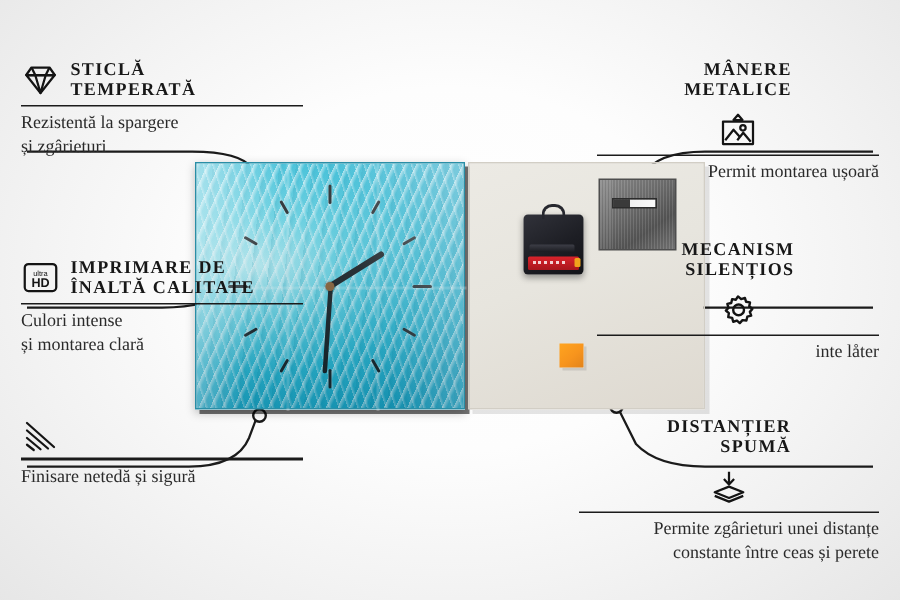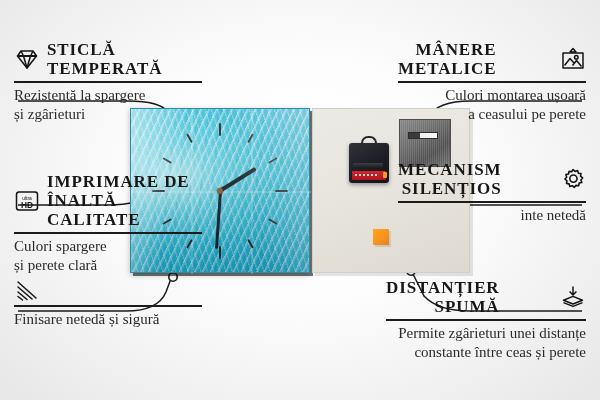--- a/index.html
+++ b/index.html
@@ -84,30 +84,30 @@
   .foam {
     position:absolute; left:60px; top:120px; width:16px; height:16px;
     background:linear-gradient(140deg,#ffa41f 0%,#f7941d 55%,#e2831a 100%);
     box-shadow:2px 2px 0 rgba(0,0,0,.10);
   }
 
   
   .feature { position:absolute; width:200px; }
   .feature .head { display:flex; align-items:center; gap:7px; }
   .feature .titles {
-    font-weight:bold; font-size:17px; letter-spacing:.9px; color:#171717;
+    font-weight:bold; font-size:12px; letter-spacing:.9px; color:#171717;
     line-height:1.12; text-transform:uppercase;
   }
   .feature .rule { height:1.6px; background:#1b1b1b; margin:3px 0 3px; }
-  .feature .sub { font-size:15px; color:#2a2a2a; line-height:1.28; }
+  .feature .sub { font-size:12px; color:#2a2a2a; line-height:1.28; }
 
   .feature.left  .head   { justify-content:flex-start; }
   .feature.left  .titles { text-align:left; }
   .feature.left  .sub    { text-align:left; }
-  .feature.right .head   { justify-content:space-between; flex-direction:row; }
+  .feature.right .head   { justify-content:flex-end; flex-direction:column; }
   .feature.right .titles { text-align:right; }
   .feature.right .sub    { text-align:right; }
 
   .ico { width:26px; height:24px; flex:0 0 26px; display:block; }
   .ico svg { display:block; width:100%; height:100%; }
 
   .f-glass { left:14px;  top:40px;  width:188px; }
   .f-print { left:14px;  top:172px; width:188px; }
   .f-edge  { left:14px;  top:278px; width:188px; }
   .f-hand  { right:14px; top:40px;  width:188px; }
@@ -245,22 +245,22 @@
           <text x="13" y="18.6" font-family="Liberation Sans, sans-serif" font-size="8.4" font-weight="bold" text-anchor="middle" fill="#141414">HD</text>
         </svg>
       </span>
       <div class="titles">
         <div>IMPRIMARE DE</div>
         <div>ÎNALTĂ CALITATE</div>
       </div>
     </div>
     <div class="rule"></div>
     <div class="sub">
-      <div>Culori spargere</div>
-      <div>și perete clară</div>
+      <div>Culori intense</div>
+      <div>și montarea clară</div>
     </div>
   </div>
 
   <div class="feature left f-edge">
     <div class="head">
       <span class="ico">
         <svg viewBox="0 0 26 24">
             <g stroke="#141414" stroke-width="1.5" stroke-linecap="round">
           <line x1="4" y1="4" x2="22" y2="20"></line>
           <line x1="4" y1="9" x2="18" y2="21"></line>
@@ -291,43 +291,42 @@
           <rect x="3" y="6" width="20" height="15"></rect>
           <path d="M4.5 18.5 L10 11.5 L14 16"></path>
           <path d="M12.5 18.5 L16.5 13.5 L21.5 19.5"></path>
           <circle cx="16.3" cy="10.2" r="1.8"></circle>
         </g>
           </svg>
       </span>
     </div>
     <div class="rule"></div>
     <div class="sub">
-      <div>Culori montarea ușoară</div>
-      <div>a ceasului pe perete</div>
+      <div>Permit montarea ușoară</div>
     </div>
   </div>
 
   <div class="feature right f-mech">
     <div class="head">
       <div class="titles">
         <div>MECANISM</div>
         <div>SILENȚIOS</div>
       </div>
       <span class="ico">
         <svg viewBox="0 0 26 24">
             <g fill="none" stroke="#141414" stroke-width="1.6" stroke-linejoin="round">
           <path d="M13 2.6 L15.1 4.4 L17.6 3.6 L18.4 6.2 L21 6.6 L20.5 9.2 L22.6 10.9 L20.9 12.9 L21.8 15.4 L19.2 16.1 L18.6 18.7 L16 18.4 L14.2 20.4 L12.3 18.7 L9.8 19.5 L9.1 16.9 L6.5 16.4 L6.9 13.8 L4.9 12 L6.7 10.2 L5.9 7.6 L8.5 7 L9.1 4.4 L11.6 4.8 Z"></path>
           <circle cx="13.4" cy="11.6" r="3.6"></circle>
         </g>
           </svg>
       </span>
     </div>
     <div class="rule"></div>
     <div class="sub">
-      <div>inte netedă</div>
+      <div>inte låter</div>
     </div>
   </div>
 
   <div class="feature right f-spacer">
     <div class="head">
       <div class="titles">
         <div>DISTANȚIER</div>
         <div>SPUMĂ</div>
       </div>
       <span class="ico">

